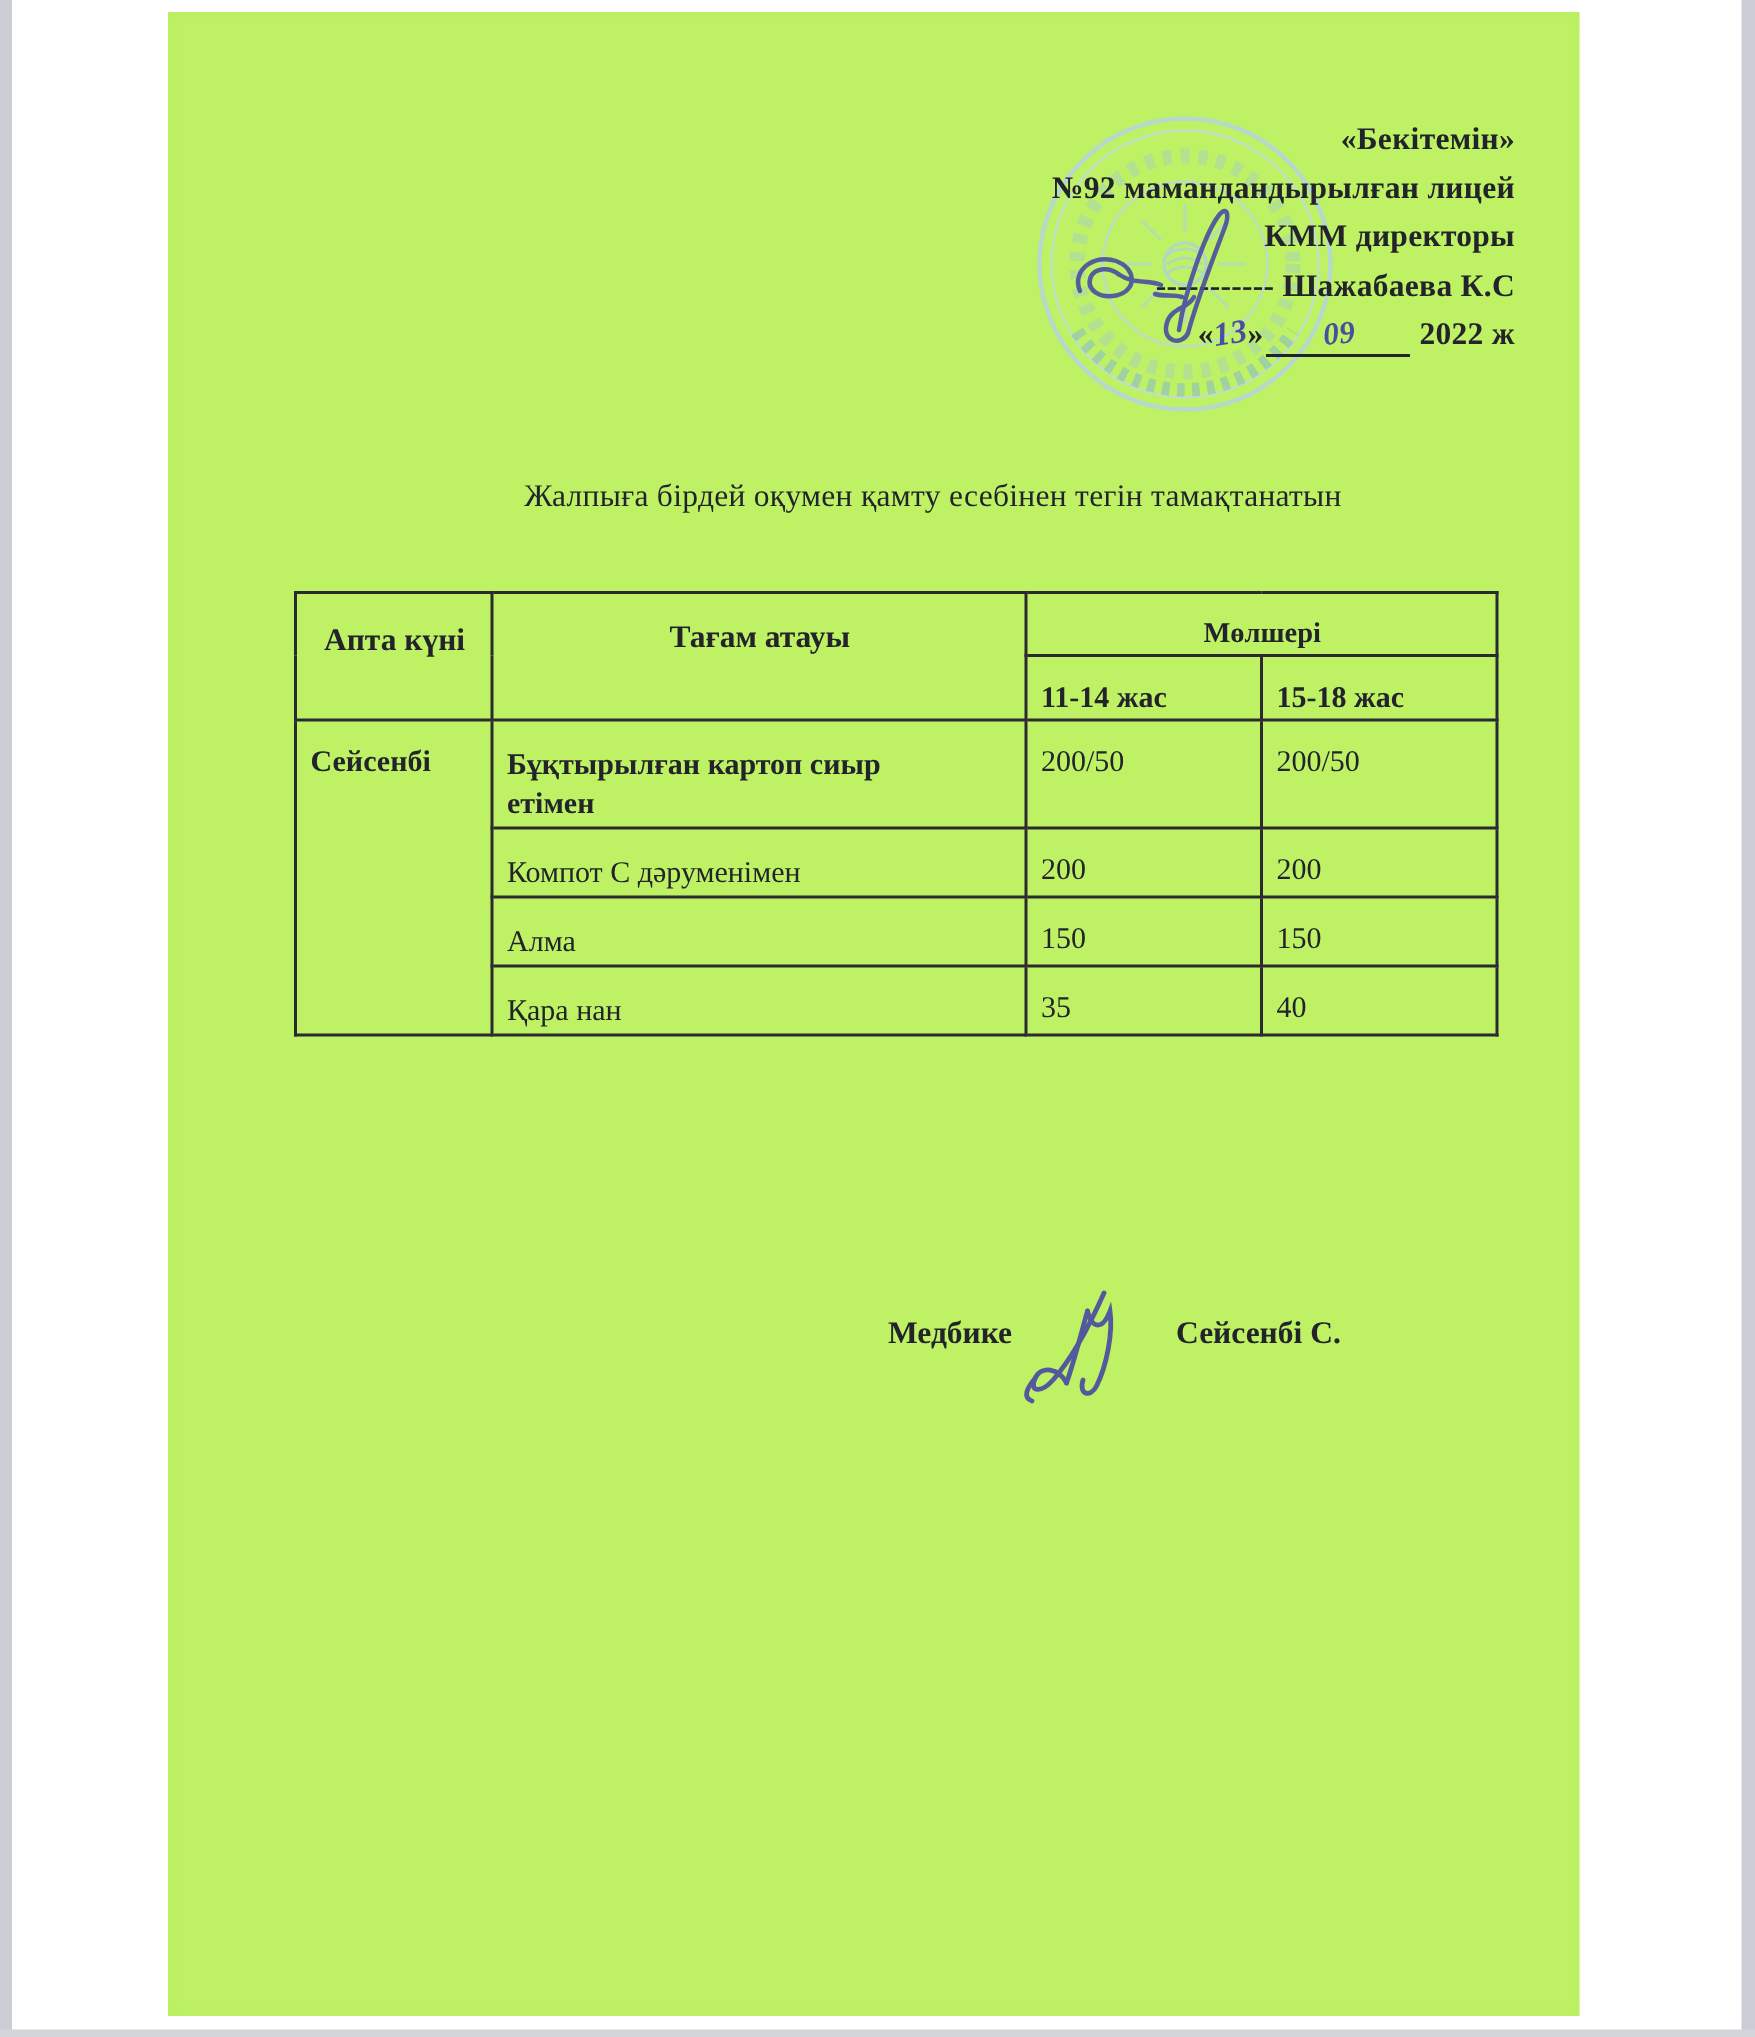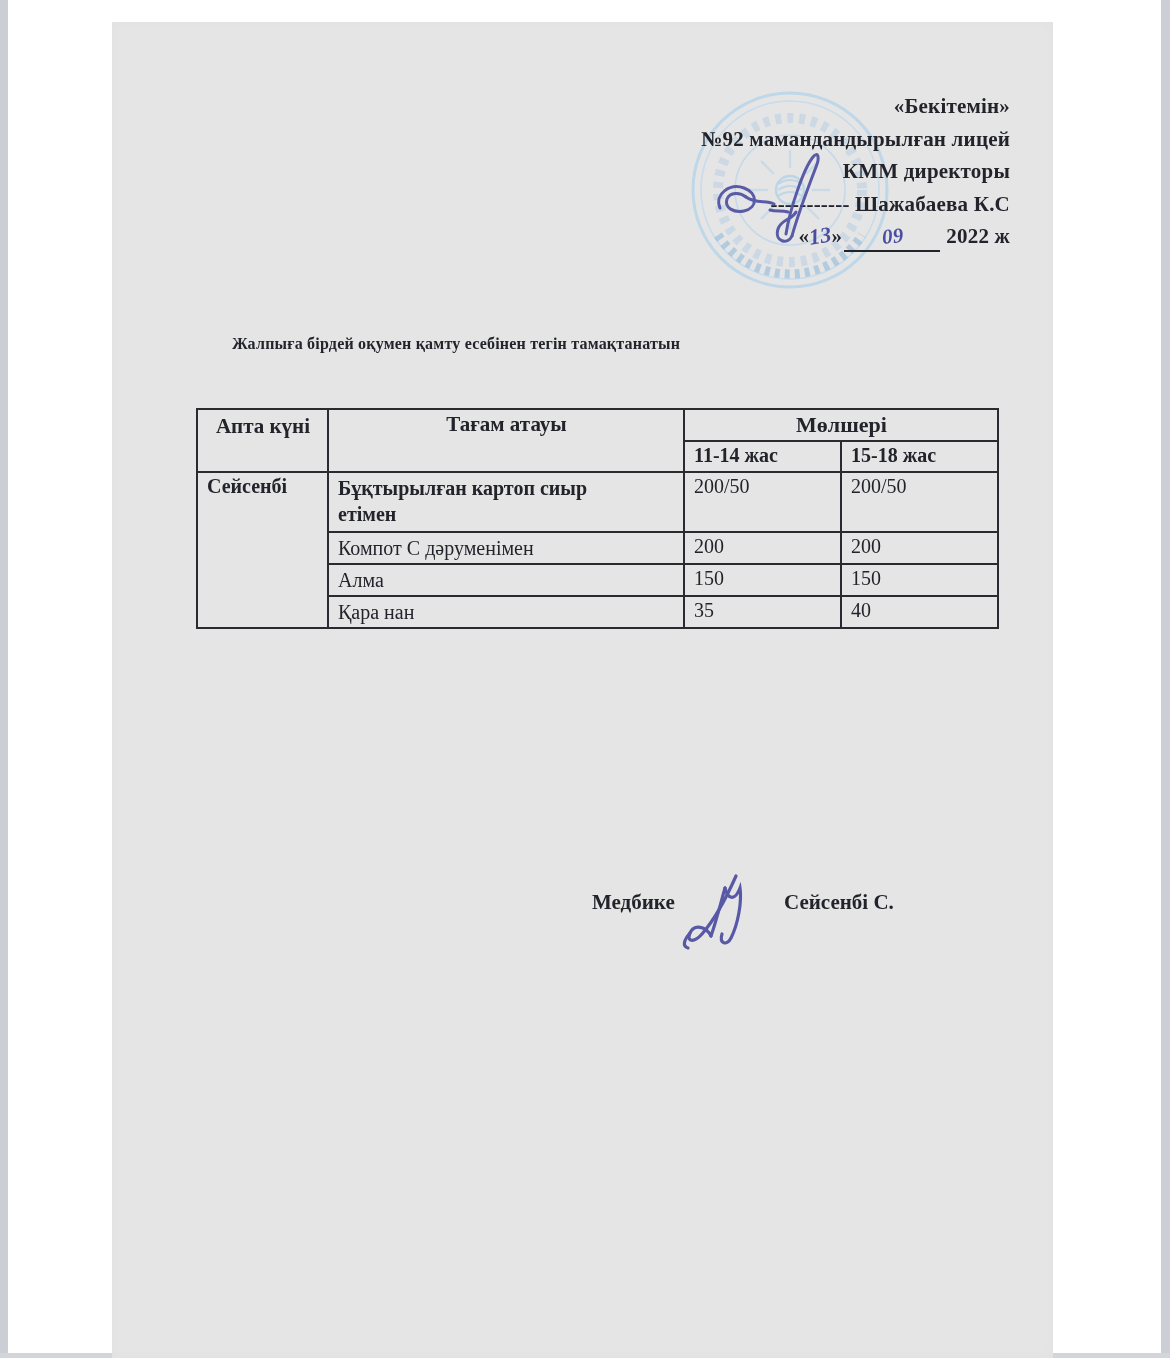--- a/index.html
+++ b/index.html
@@ -10,22 +10,22 @@
     color:#23242b;
   }
   
   .edge{position:absolute;background:#cbced4;}
   .edge-left{left:0;top:0;width:8px;height:1358px;}
   .edge-right{left:1161px;top:0;width:9px;height:1358px;}
   .edge-bottom{left:0;top:1353px;width:1170px;height:5px;background:#d2d5d9;}
 
   
   .paper{
-    position:absolute;left:112px;top:22px;width:941px;height:1336px;
-    background:#e5e5e5;
+    position:absolute;left:112px;top:8px;width:941px;height:1336px;
+    background:#bef264;
     box-shadow:0 0 14px rgba(0,0,0,0.02) inset;
   }
 
   
   .stamp{position:absolute;left:568px;top:58px;width:220px;height:220px;opacity:.9;}
 
   
   .approval{
     position:absolute;right:43px;top:68px;width:480px;
     text-align:right;font-weight:bold;font-size:21px;line-height:32.5px;
@@ -37,37 +37,37 @@
   .date-underline{
     display:inline-block;min-width:96px;text-align:center;
     border-bottom:2.5px solid #23242b;line-height:24px;height:26px;
     margin:0 6px 0 2px;vertical-align:baseline;
   }
   .hand-month{display:inline-block;transform:rotate(-6deg);font-size:21px;}
   .sig-director{position:absolute;left:598px;top:128px;width:140px;height:95px;}
 
   
   .doc-title{
-    position:absolute;left:120px;top:306px;width:780px;text-align:left;
-    font-weight:bold;font-size:16px;line-height:32px;letter-spacing:.2px;
+    position:absolute;left:120px;top:306px;width:780px;text-align:center;
+    font-weight:normal;font-size:21px;line-height:32px;letter-spacing:.2px;
   }
 
   
   table.menu{
     position:absolute;left:84px;top:386px;width:803px;
     border-collapse:collapse;table-layout:fixed;
     font-size:20px;
   }
   table.menu td,table.menu th{
     border:2px solid #2a2b31;vertical-align:top;
-    padding:2px 8px 2px 9px;overflow:hidden;
+    padding:16px 8px 2px 9px;overflow:hidden;
   }
   th.h-day{width:112px;font-size:21px;text-align:center;padding-top:4px;line-height:29px;}
   th.h-dish{width:337px;font-size:21px;text-align:center;padding-top:4px;}
-  th.h-amount{text-align:center;font-size:22px;padding-top:2px;border-radius:11px;}
+  th.h-amount{text-align:center;font-size:19px;padding-top:2px;border-radius:11px;}
   th.h-age{text-align:left;font-size:20px;font-weight:bold;padding-top:3px;}
   td.c-day{font-weight:bold;font-size:20px;padding-top:6px;padding-left:6px;margin-top:36px;}
   td.c-dish{font-size:20px;padding-top:5px;line-height:26px;}
   td.c-dish .wrapbox{max-width:282px;font-weight:bold;}
   td.c-val{font-size:20px;padding-top:5px;}
   tr.hr1{height:32px;}
   tr.hr2{height:31px;}
   tr.r1{height:60px;}
   tr.r2{height:28px;}
   tr.r3{height:27px;}

